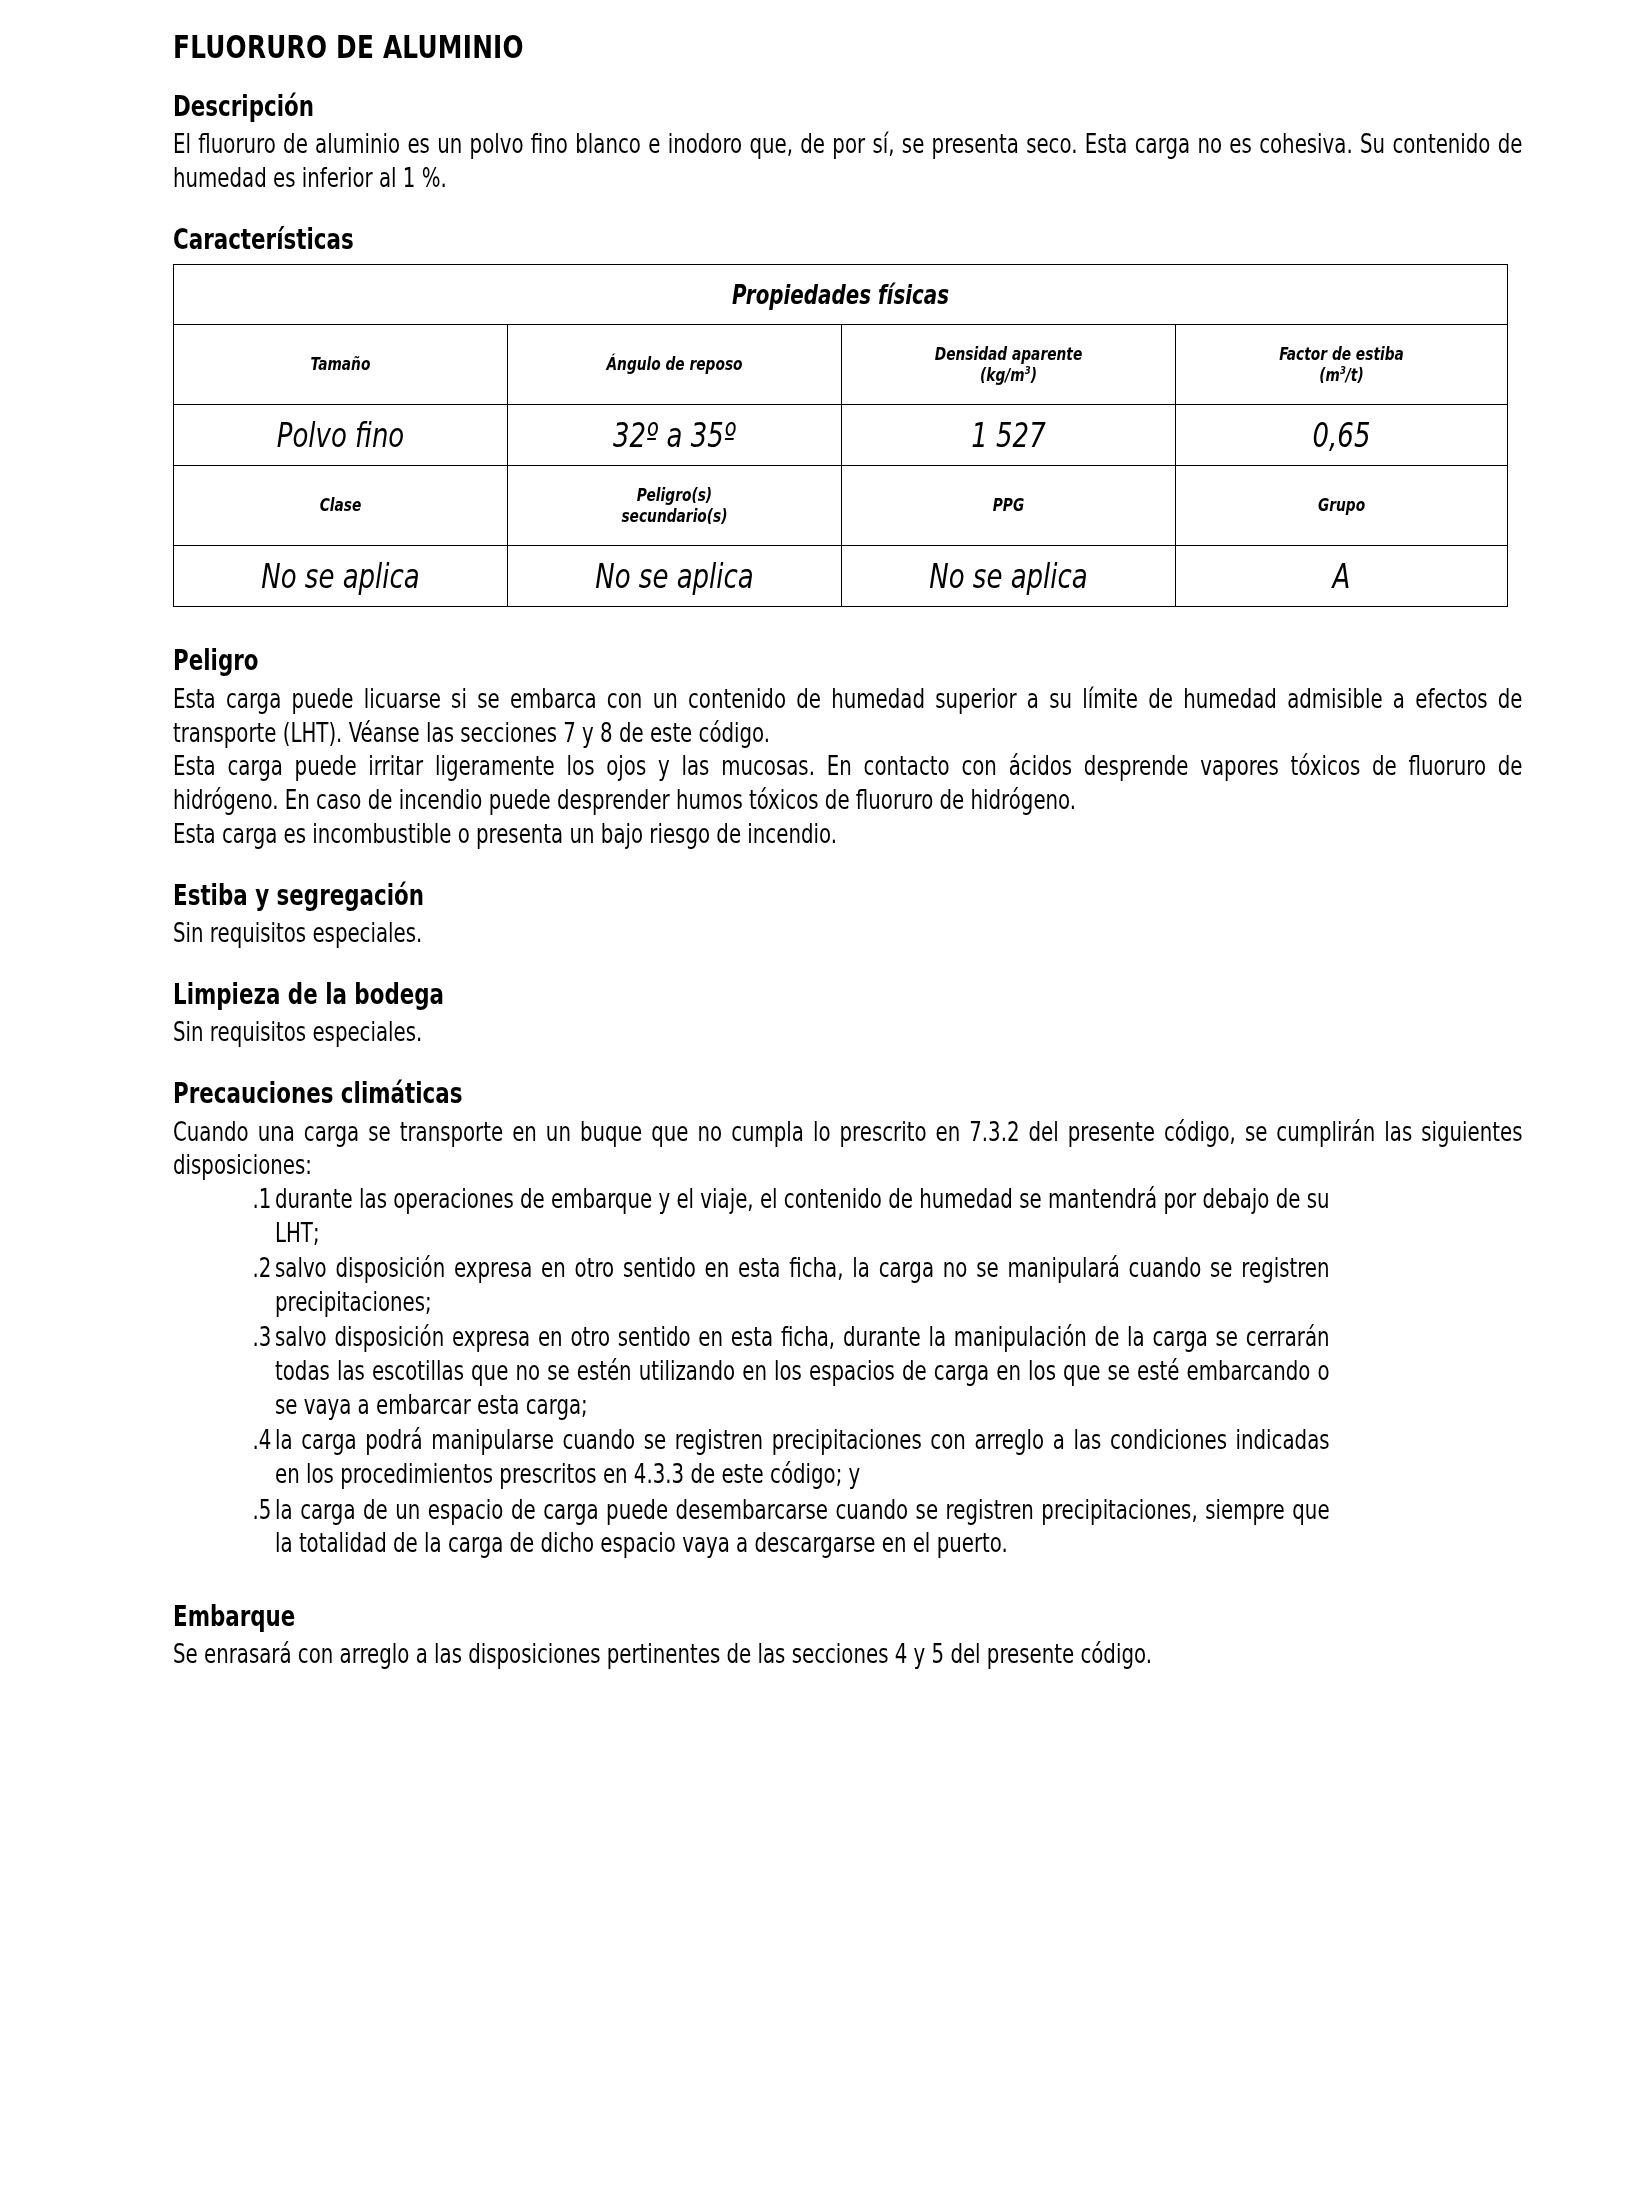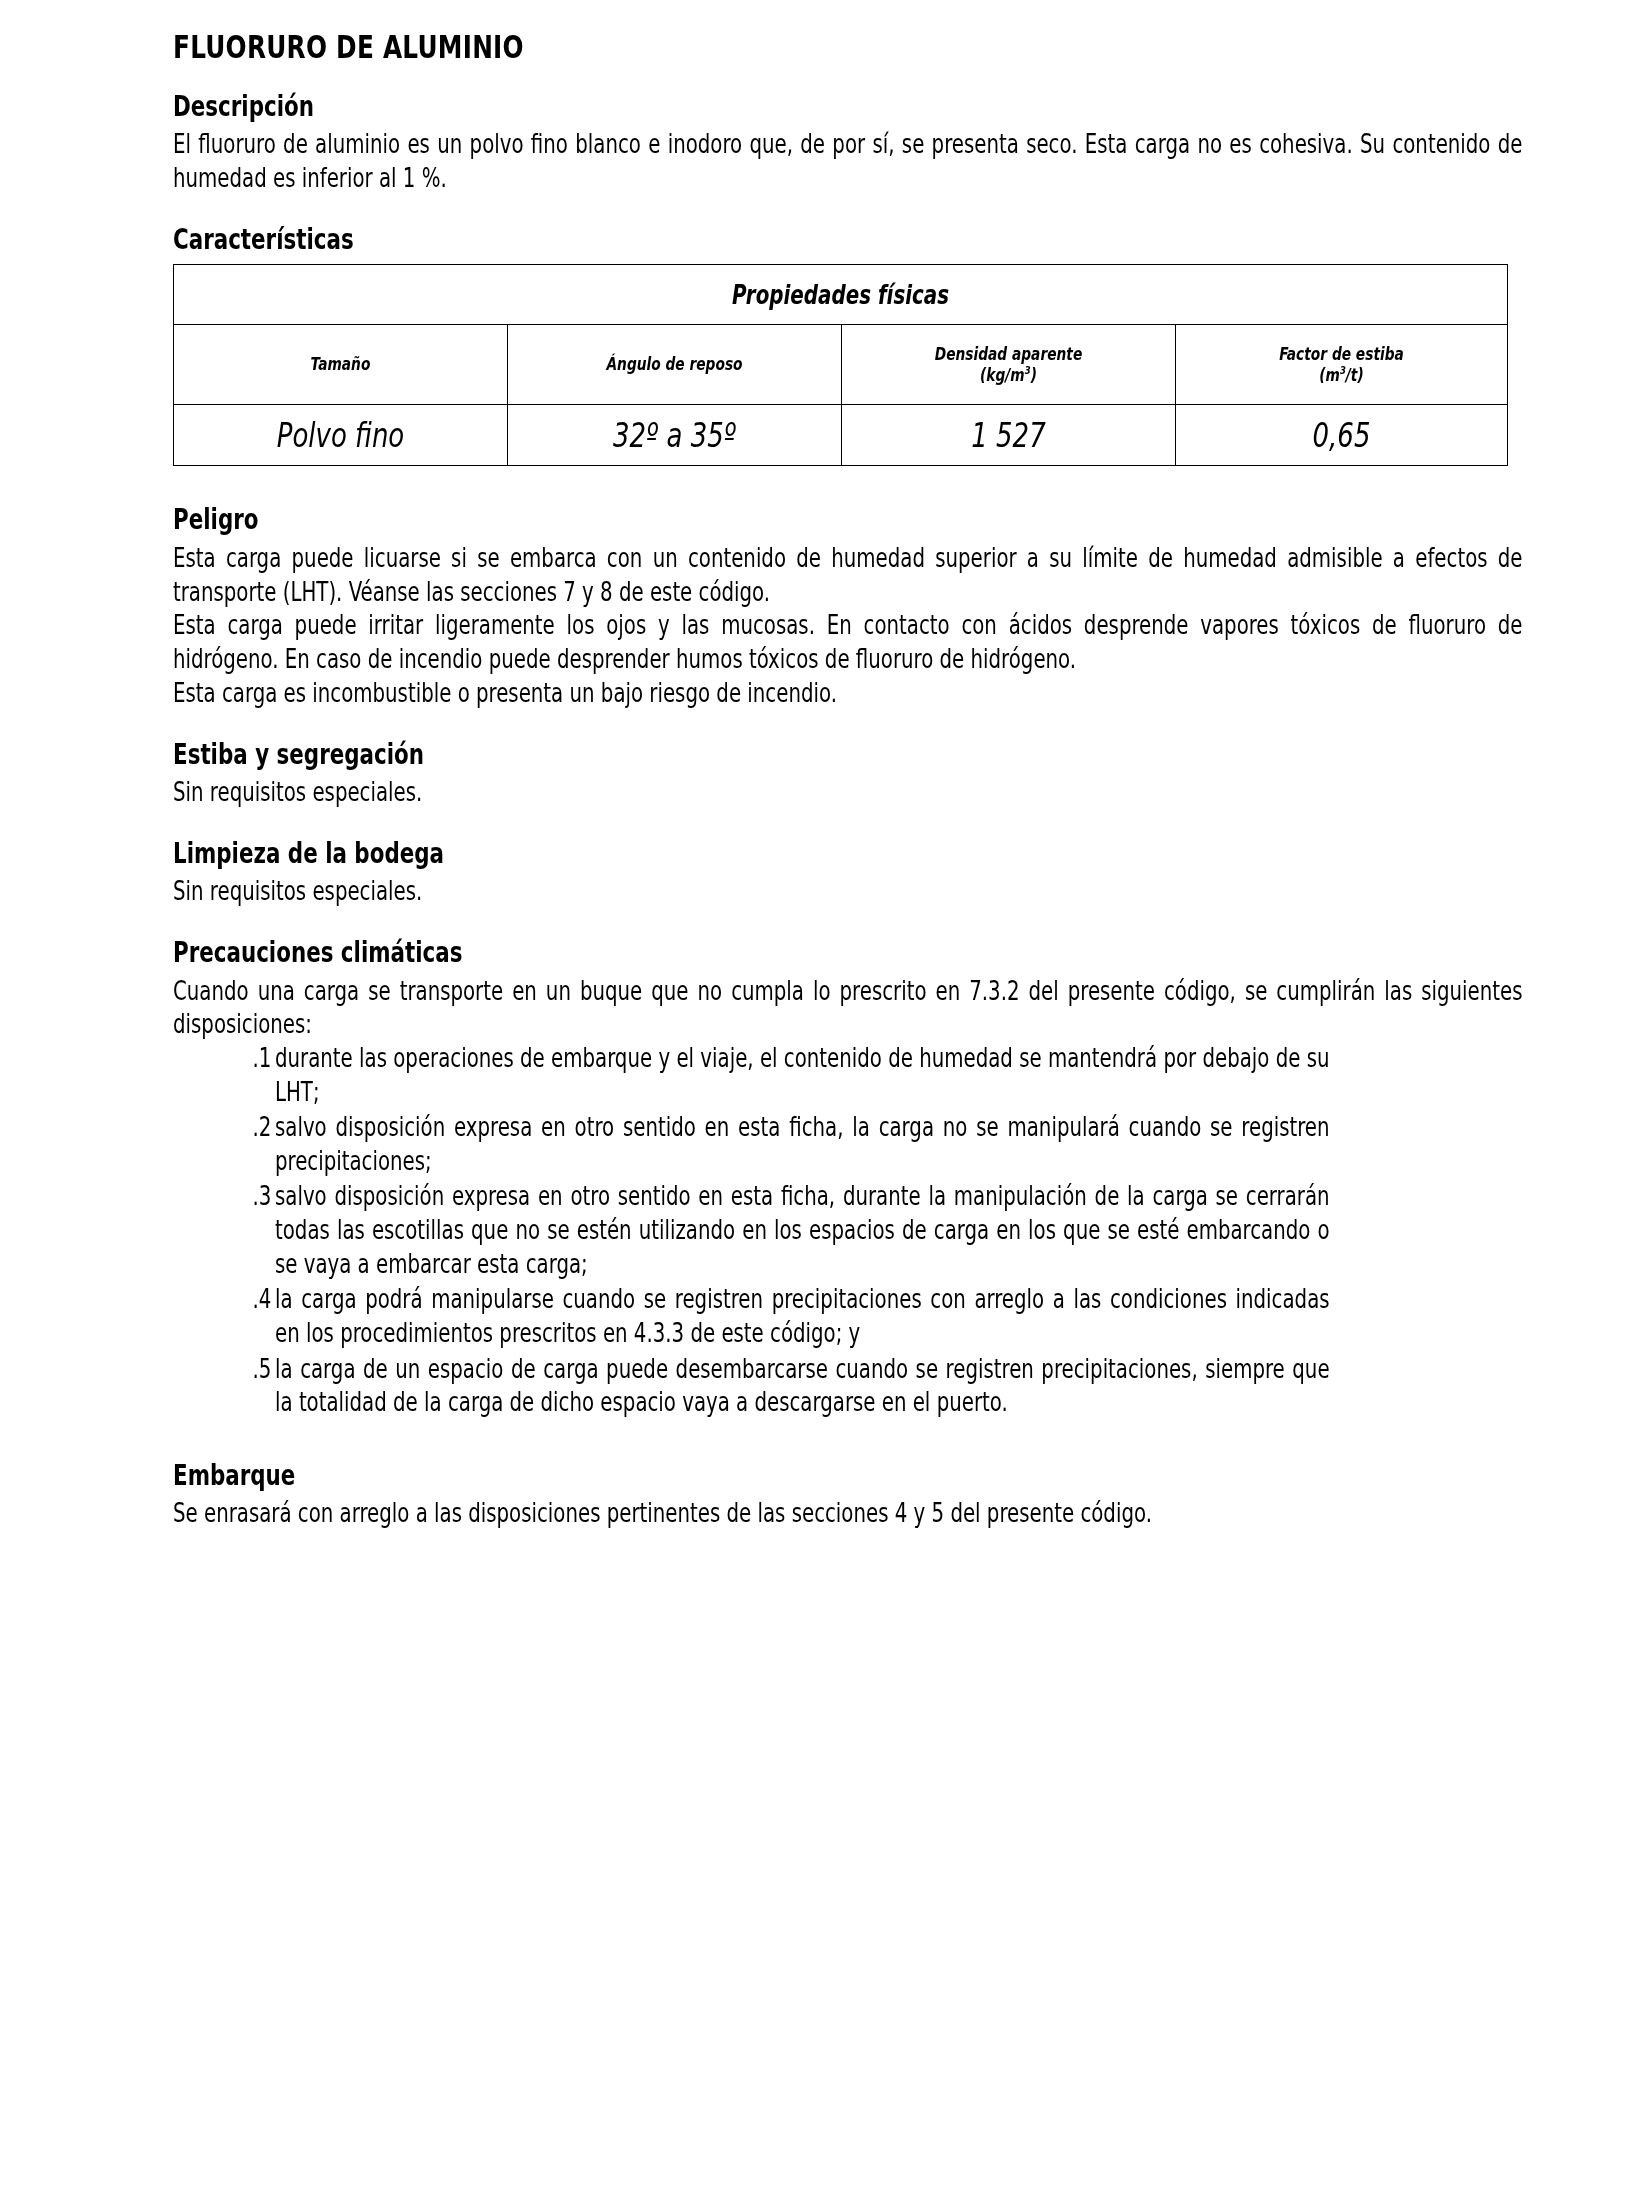--- a/index.html
+++ b/index.html
@@ -190,20 +190,49 @@
             <td class="datacell">
               <span class="cellin">32º a 35º</span>
             </td>
             <td class="datacell">
               <span class="cellin">1 527</span>
             </td>
             <td class="datacell">
               <span class="cellin">0,65</span>
             </td>
           </tr>
+          <tr>
+            <td class="colhead">
+              <span class="cellin">Clase</span>
+            </td>
+            <td class="colhead">
+              <span class="cellin">Peligro(s)</span>
+              <span class="cellin">secundario(s)</span>
+            </td>
+            <td class="colhead">
+              <span class="cellin">PPG</span>
+            </td>
+            <td class="colhead">
+              <span class="cellin">Grupo</span>
+            </td>
+          </tr>
+          <tr>
+            <td class="datacell">
+              <span class="cellin">No se aplica</span>
+            </td>
+            <td class="datacell">
+              <span class="cellin">No se aplica</span>
+            </td>
+            <td class="datacell">
+              <span class="cellin">No se aplica</span>
+            </td>
+            <td class="datacell">
+              <span class="cellin">A</span>
+            </td>
+          </tr>
         </tbody>
       </table>
     </div>
 
     <div class="gap-lg"></div>
 
     <h2 class="section-head">Peligro</h2>
     <p class="para">Esta carga puede licuarse si se embarca con un contenido de humedad superior a su límite de humedad admisible a efectos de transporte (LHT). Véanse las secciones 7 y 8 de este código.</p>
     <p class="para">Esta carga puede irritar ligeramente los ojos y las mucosas. En contacto con ácidos desprende vapores tóxicos de fluoruro de hidrógeno. En caso de incendio puede desprender humos tóxicos de fluoruro de hidrógeno.</p>
     <p class="para nojust">Esta carga es incombustible o presenta un bajo riesgo de incendio.</p>

